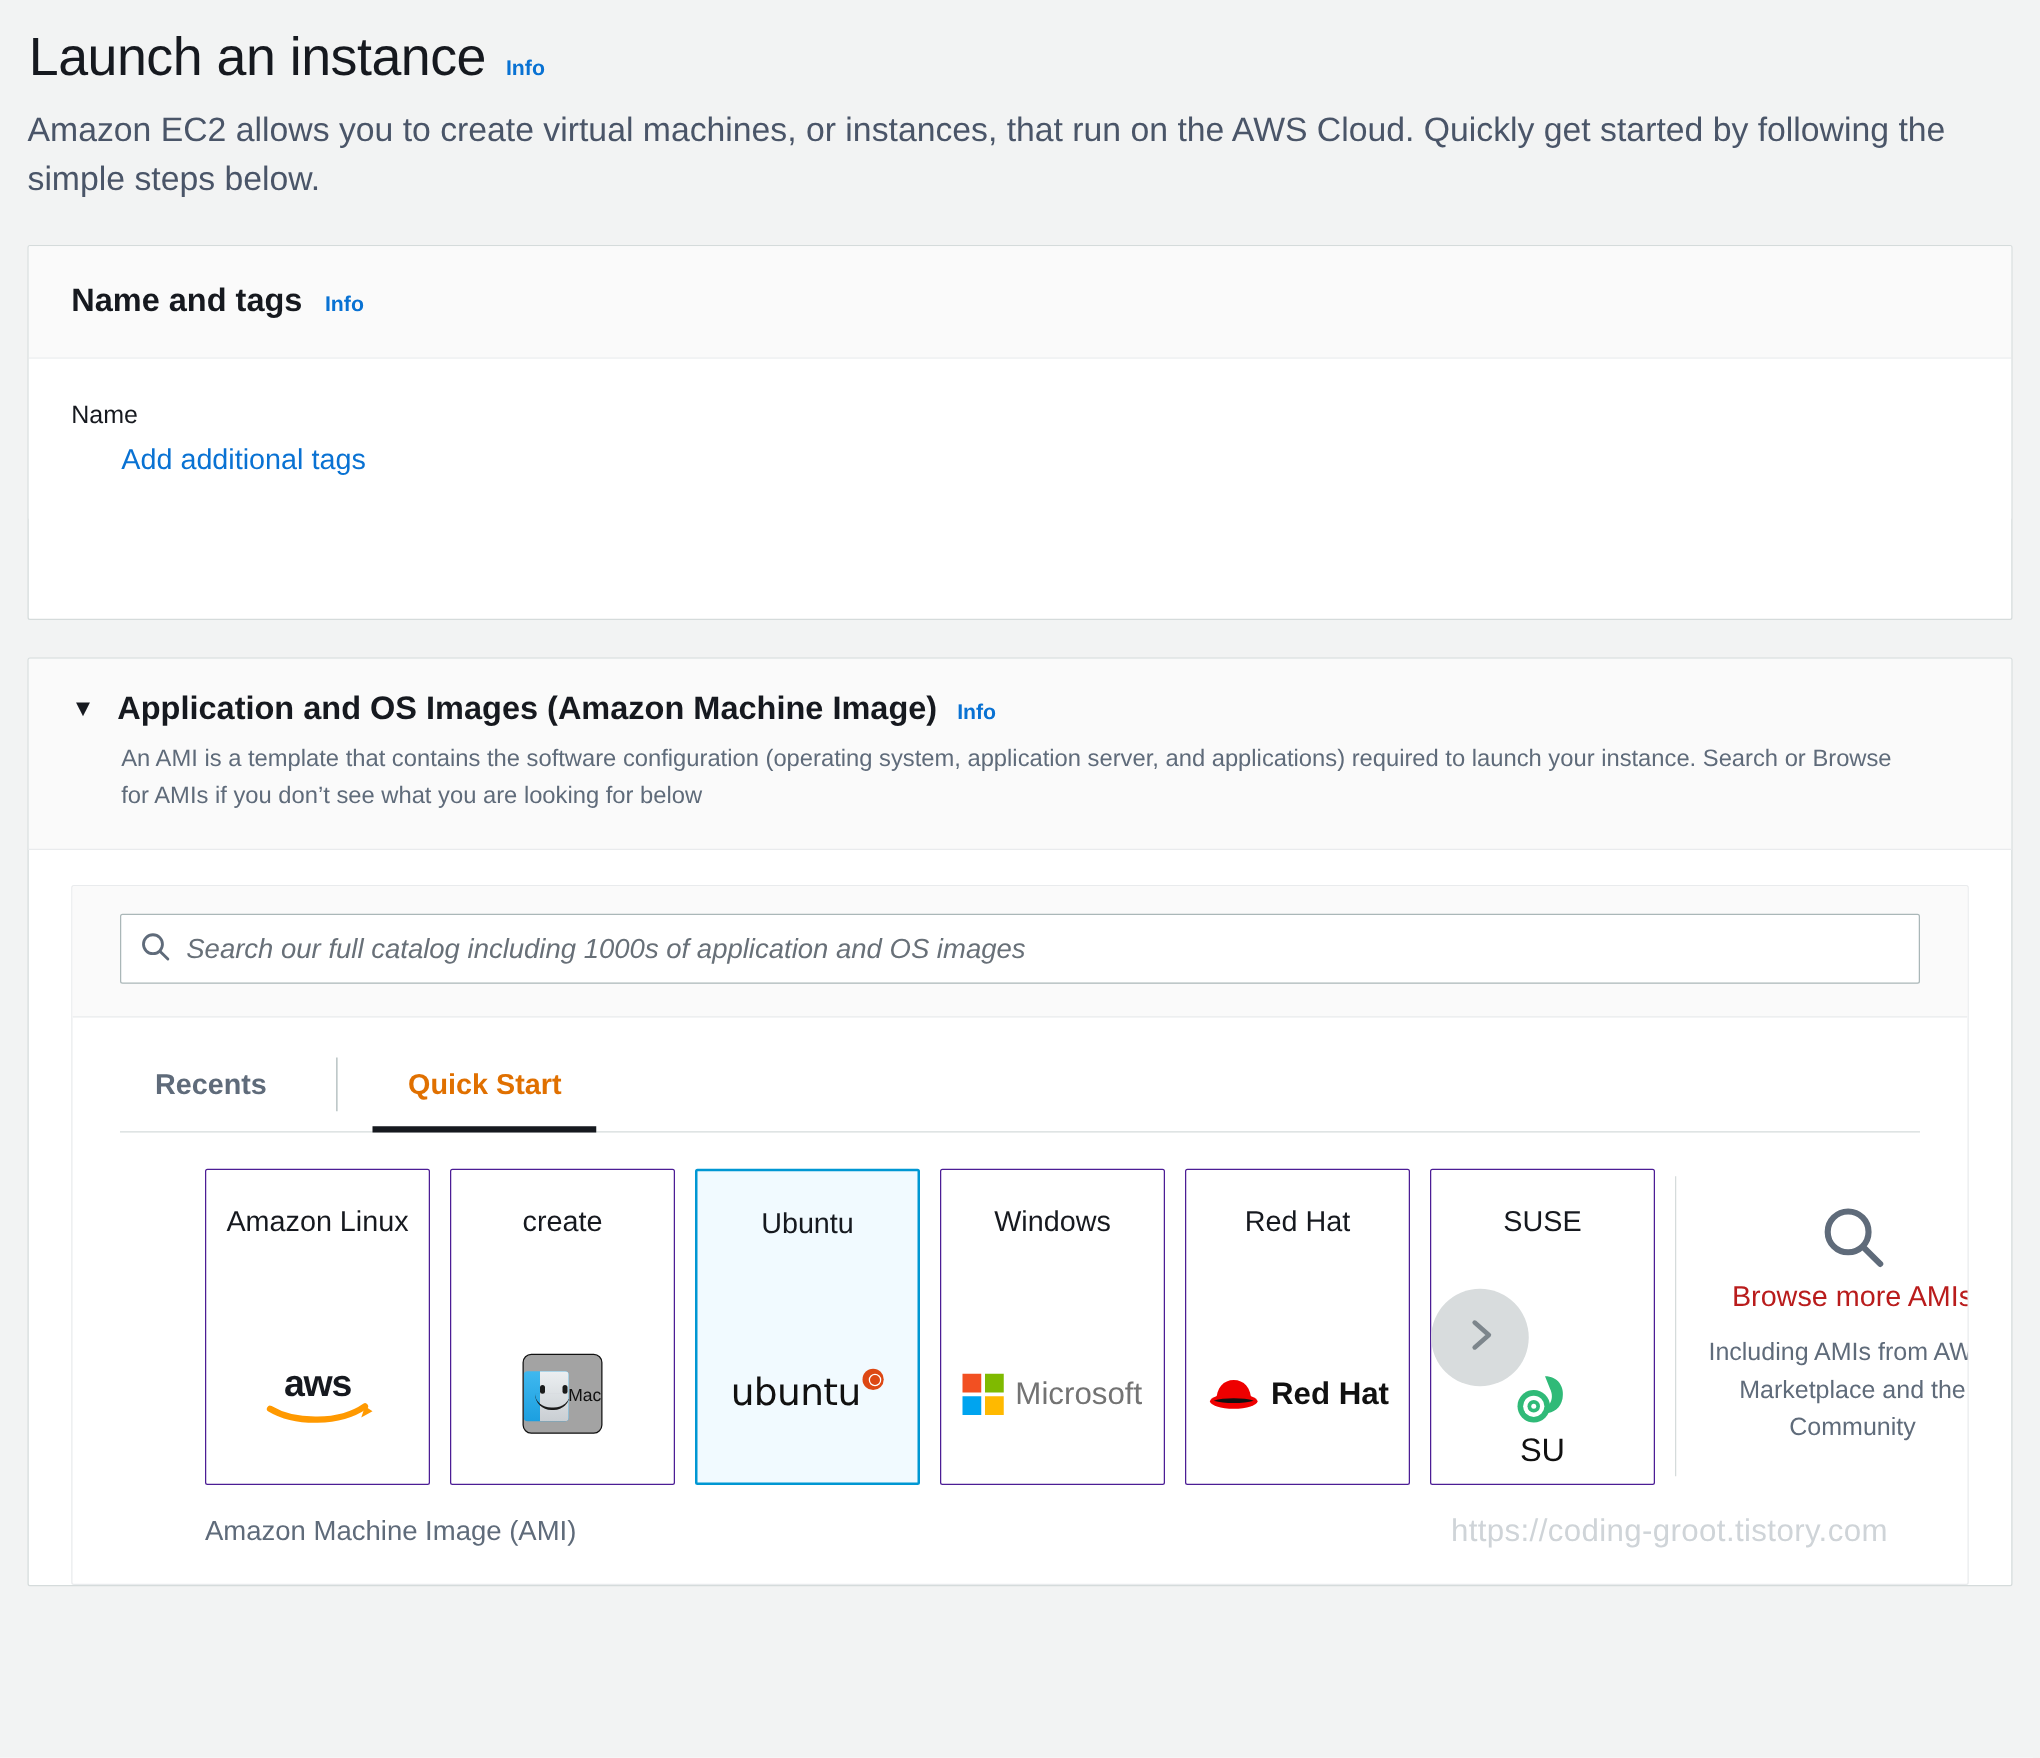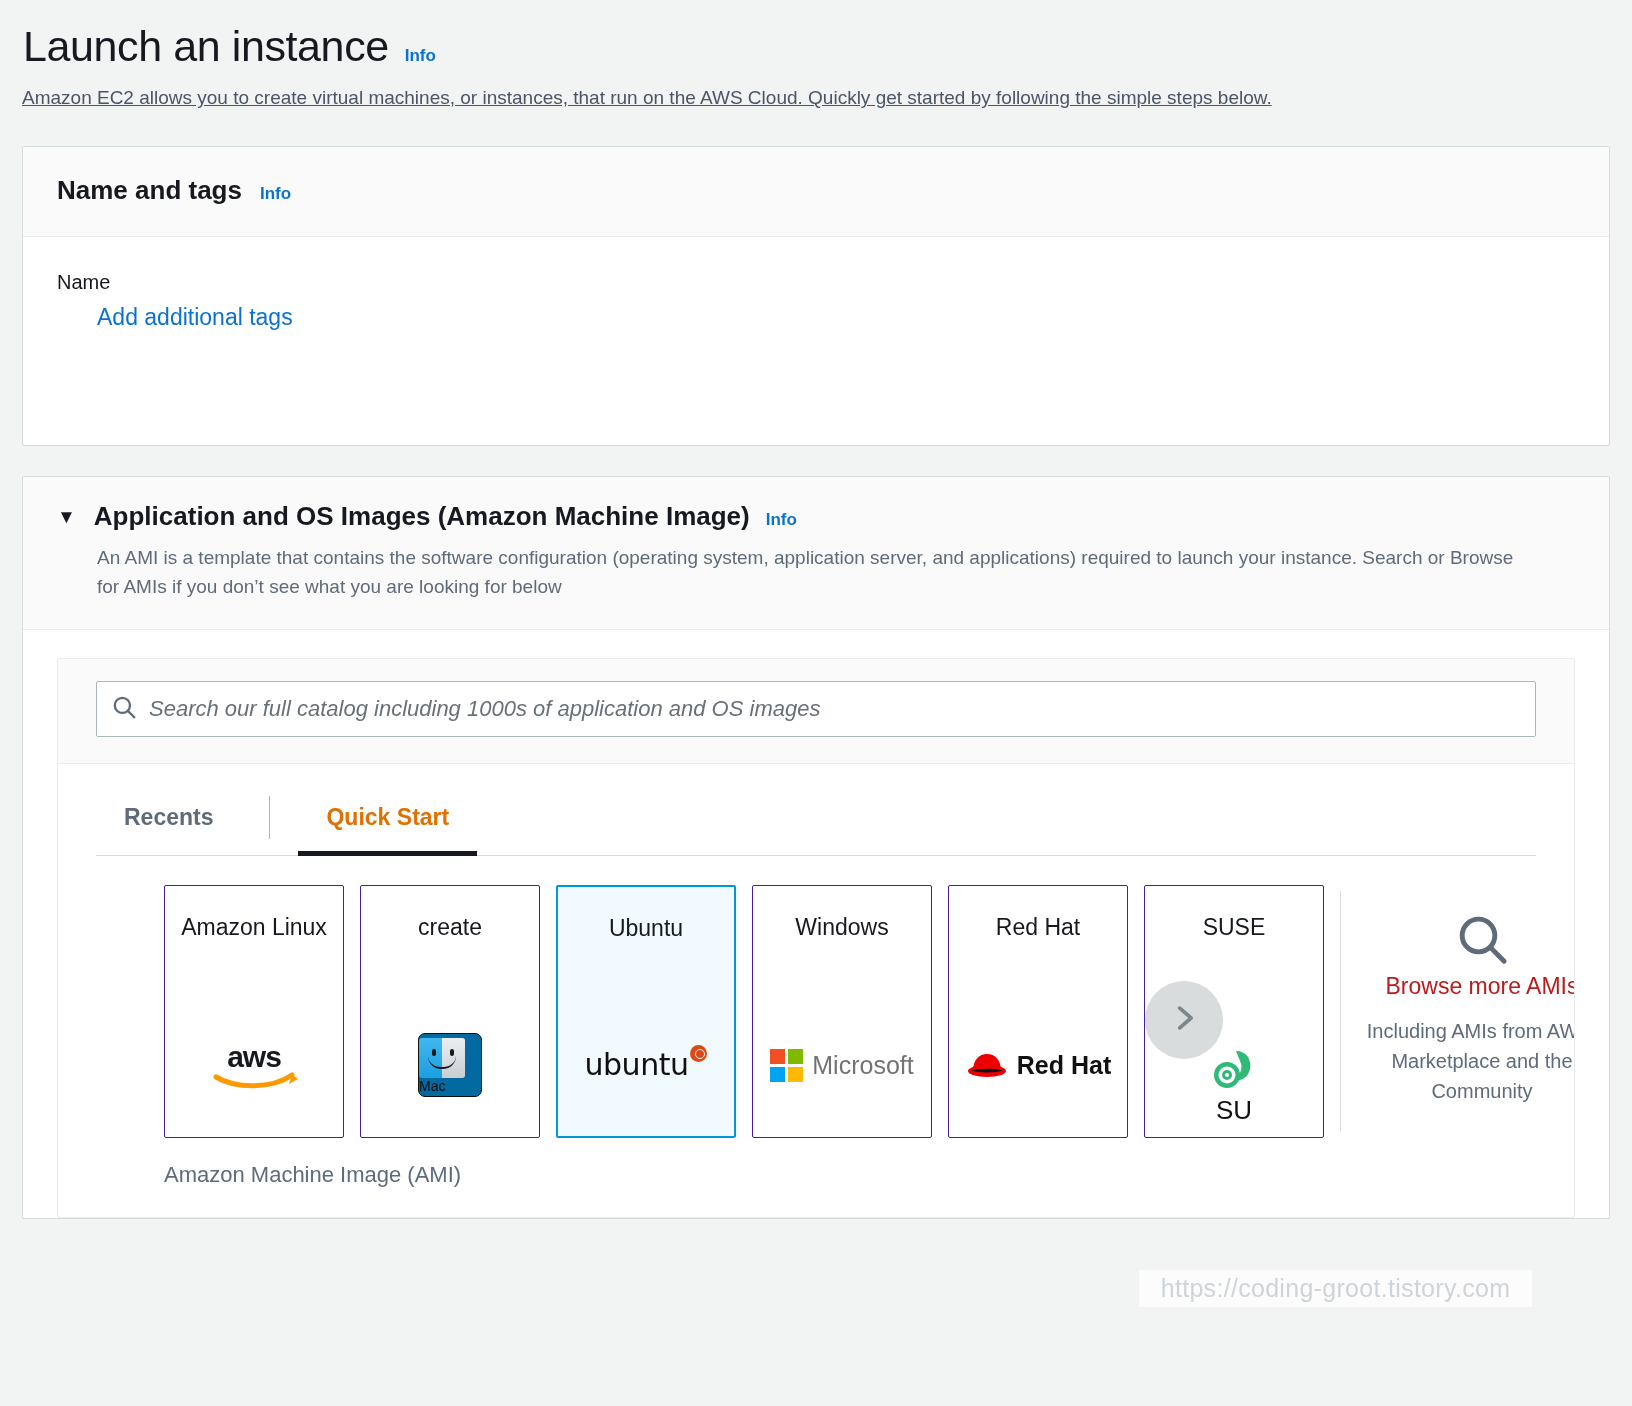--- a/index.html
+++ b/index.html
@@ -33,25 +33,24 @@
   }
   .info-link {
     color: #0972d3;
     font-size: 17px;
     font-weight: 700;
     text-decoration: none;
     cursor: pointer;
   }
   .page-desc {
     margin-top: 14px;
-    font-size: 19px;
+    font-size: 27px;
     line-height: 1.42;
     color: #4a5568;
     max-width: 1550px;
-    text-decoration: underline;
   }
 
   
   .card {
     background: #ffffff;
     border: 1px solid #d5dbdb;
     border-radius: 2px;
     margin-top: 0;
   }
   .card-name-tags {
@@ -244,24 +243,23 @@
     align-items: center;
     justify-content: center;
   }
 
   
   .aws-logo { display:block; }
   .mac-icon {
     width: 64px; height: 64px;
     border: 1px solid #111;
     border-radius: 7px;
-    background: #0369a1;
-    display: flex;
-    flex-direction: column;
-    align-items: flex-start;
+    background: #a3a3a3;
+    display: flex;
+    align-items: center;
     overflow: hidden;
   }
   .mac-face {
     width: 46px; height: 40px;
     margin-top: 4px;
     border-radius: 3px;
     position: relative;
     overflow: hidden;
     background: linear-gradient(180deg,#3fb8ef 0%,#1c9fe0 100%);
   }
@@ -354,21 +352,21 @@
   .ami-bottom-label {
     margin: 24px 0 0 106px;
     font-size: 22px;
     color: #5f6b7a;
   }
 
   
   .watermark {
     position: absolute;
     left: 1139px;
-    top: 1270px;
+    top: 1207px;
     width: 393px;
     height: 37px;
     background: rgba(255,255,255,0.72);
     color: #cfd4d8;
     font-size: 25px;
     letter-spacing: 0.3px;
     display: flex;
     align-items: center;
     justify-content: center;
     pointer-events: none;

